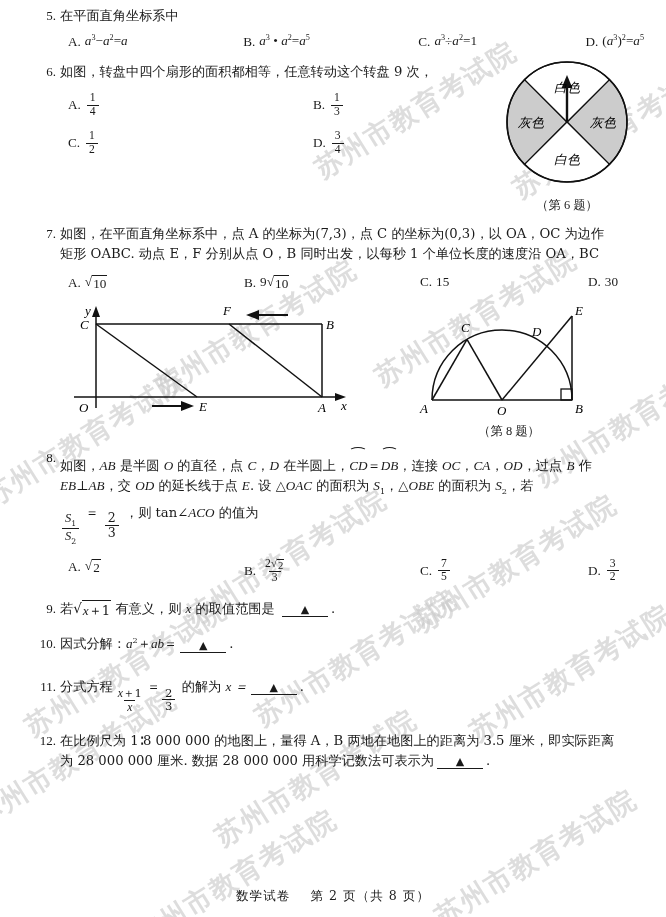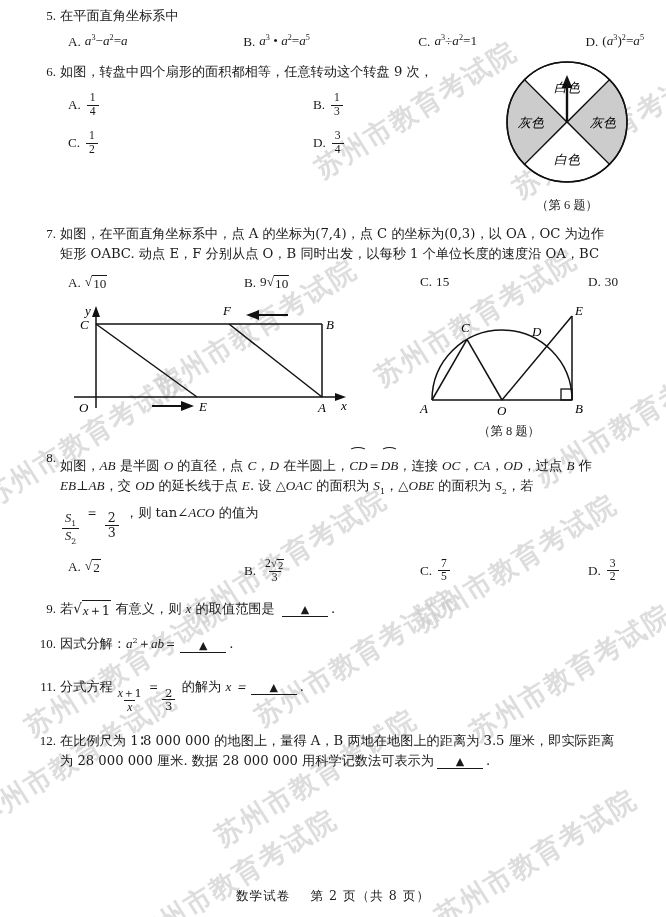--- a/index.html
+++ b/index.html
@@ -271,21 +271,21 @@
           </g>
         </svg>
         <div class="figcap">（第 6 题）</div>
       </div>
     </div>
   </div>
 
   <div class="q" style="margin-top:10px;">
     <div class="qline">
       <span class="qnum">7.</span>
-      <span class="qbody cn">如图，在平面直角坐标系中，点 A 的坐标为(7,4)，点 C 的坐标为(0,3)，以 OA，OC 为边作</span>
+      <span class="qbody cn">如图，在平面直角坐标系中，点 A 的坐标为(7,3)，点 C 的坐标为(0,3)，以 OA，OC 为边作</span>
     </div>
     <div class="qline">
       <span class="qnum"></span>
       <span class="qbody cn">矩形 OABC. 动点 E，F 分别从点 O，B 同时出发，以每秒 1 个单位长度的速度沿 OA，BC</span>
     </div>
     <div class="opts" style="margin-top:9px;">
       <div class="opt" style="width:176px;">
         <span class="lbl">A.</span>
         <span class="rad">
             <span class="sign">√</span>

